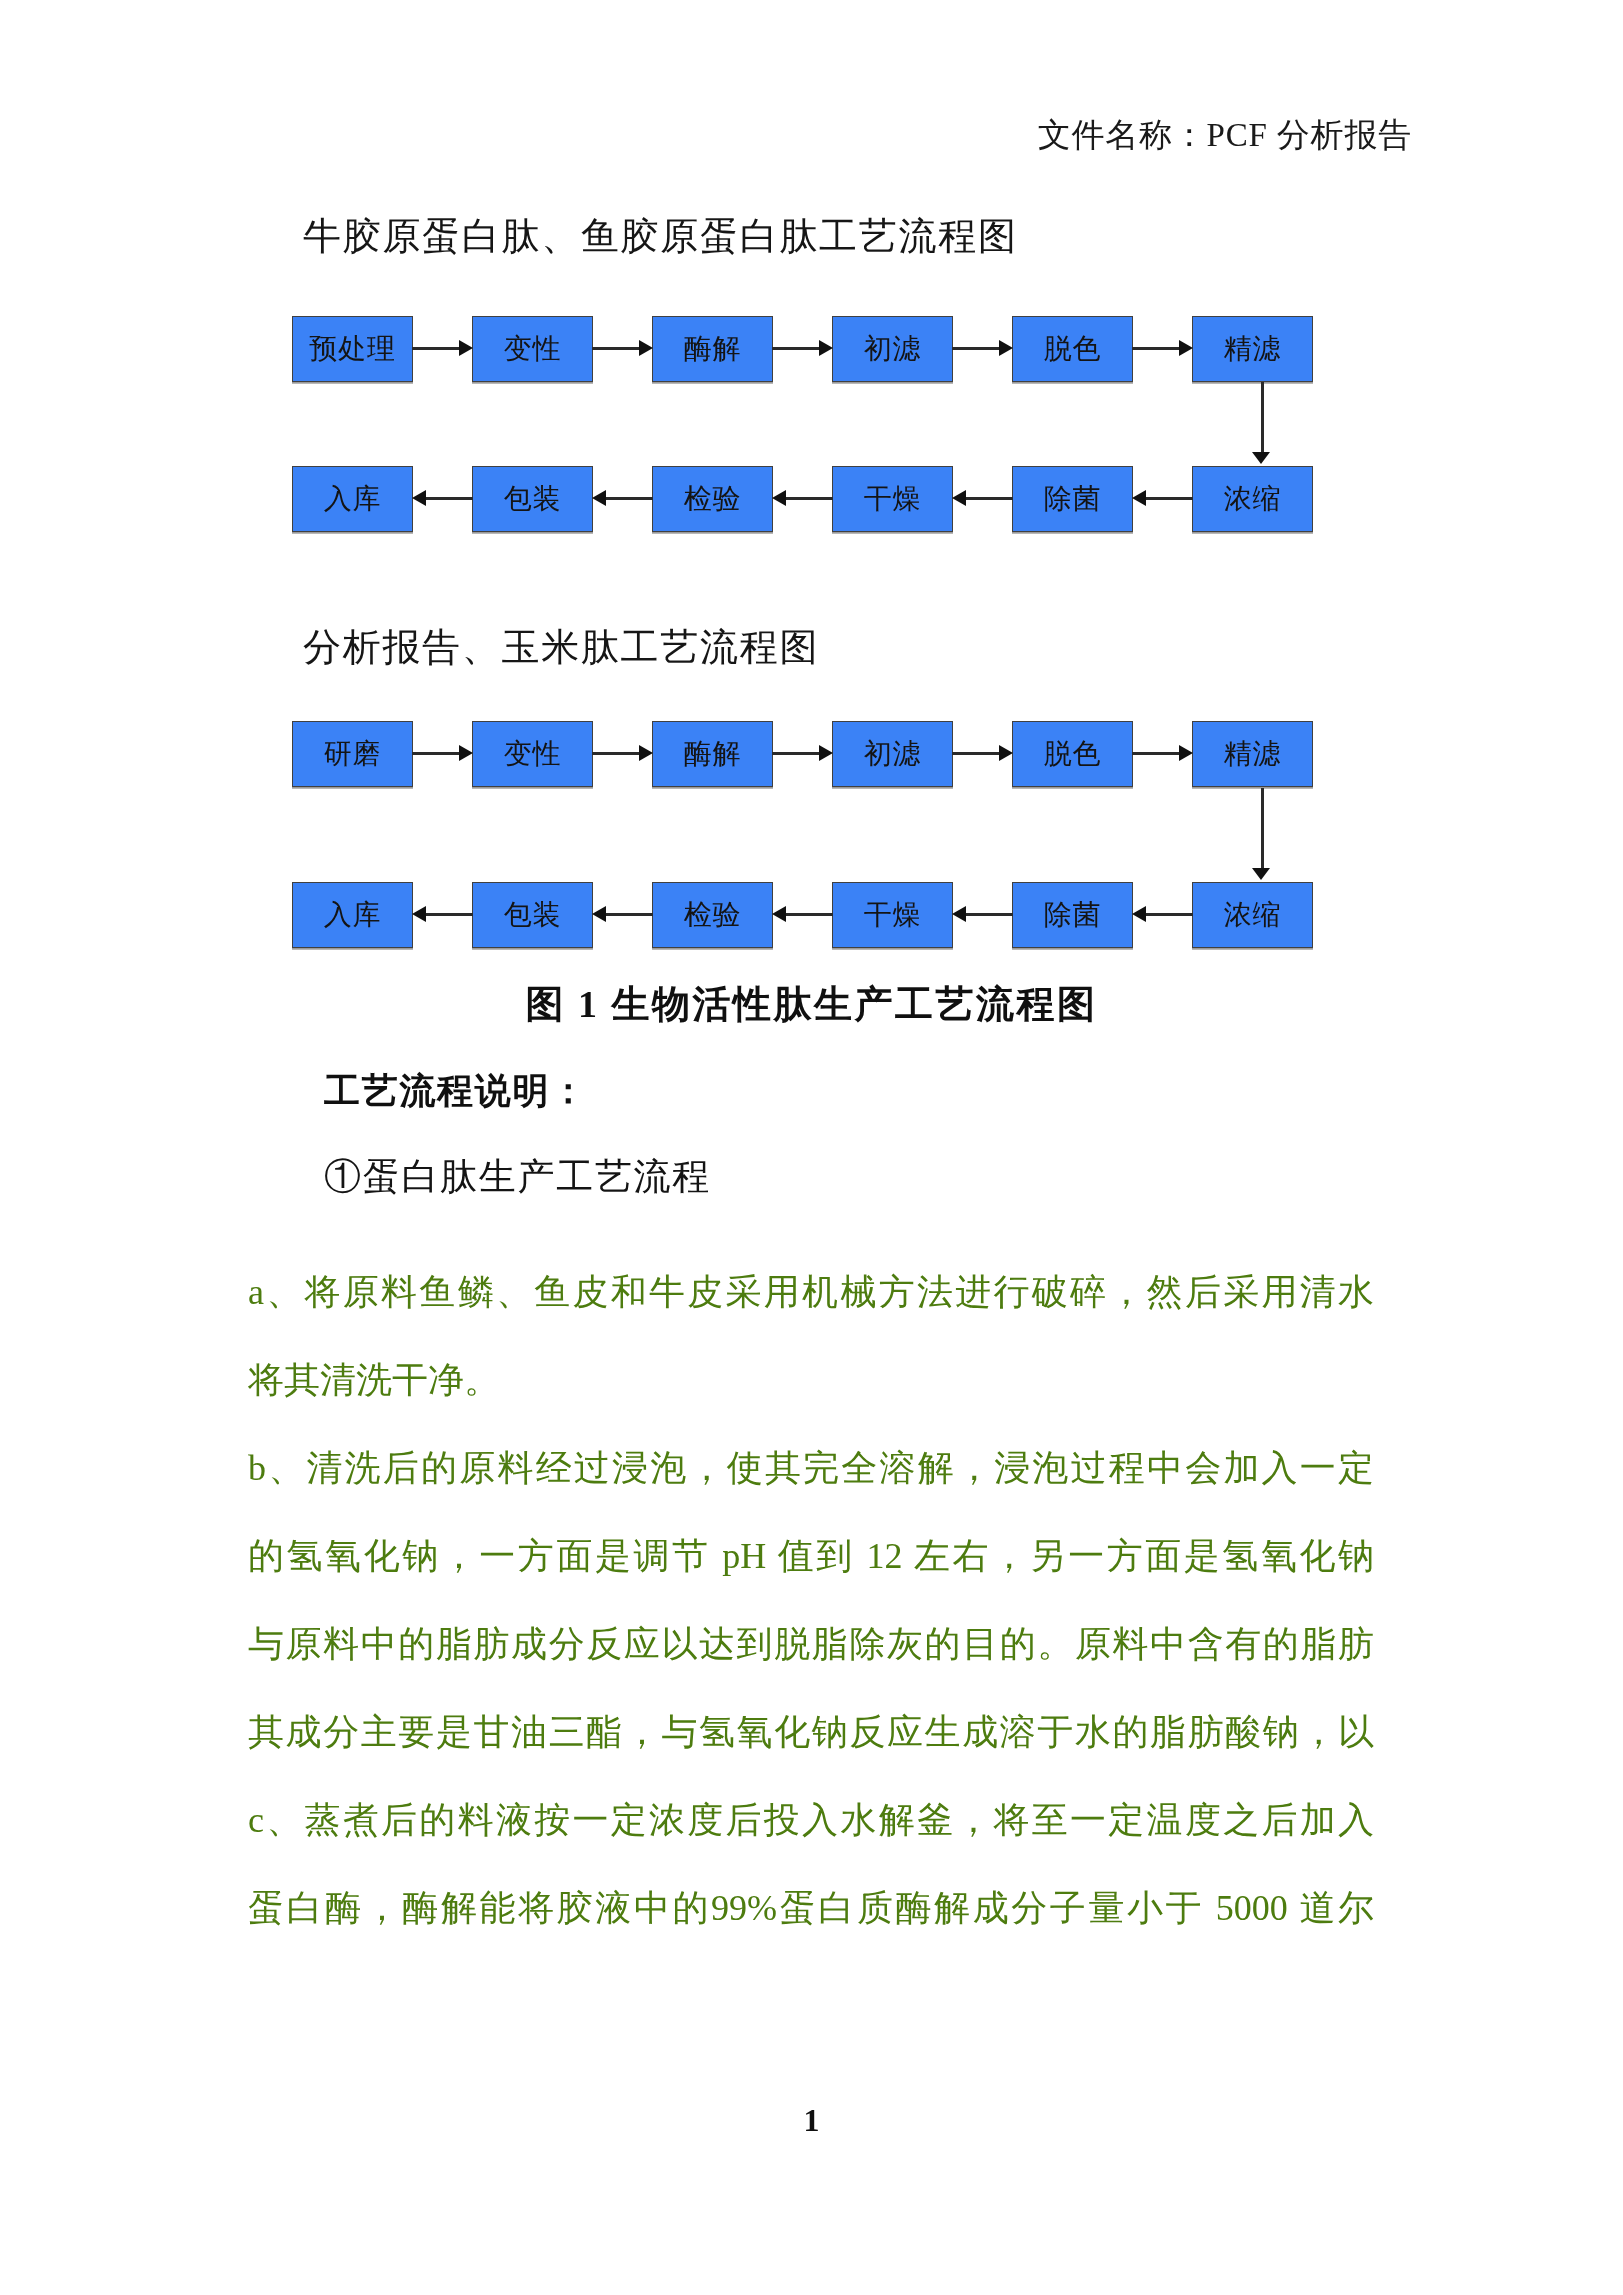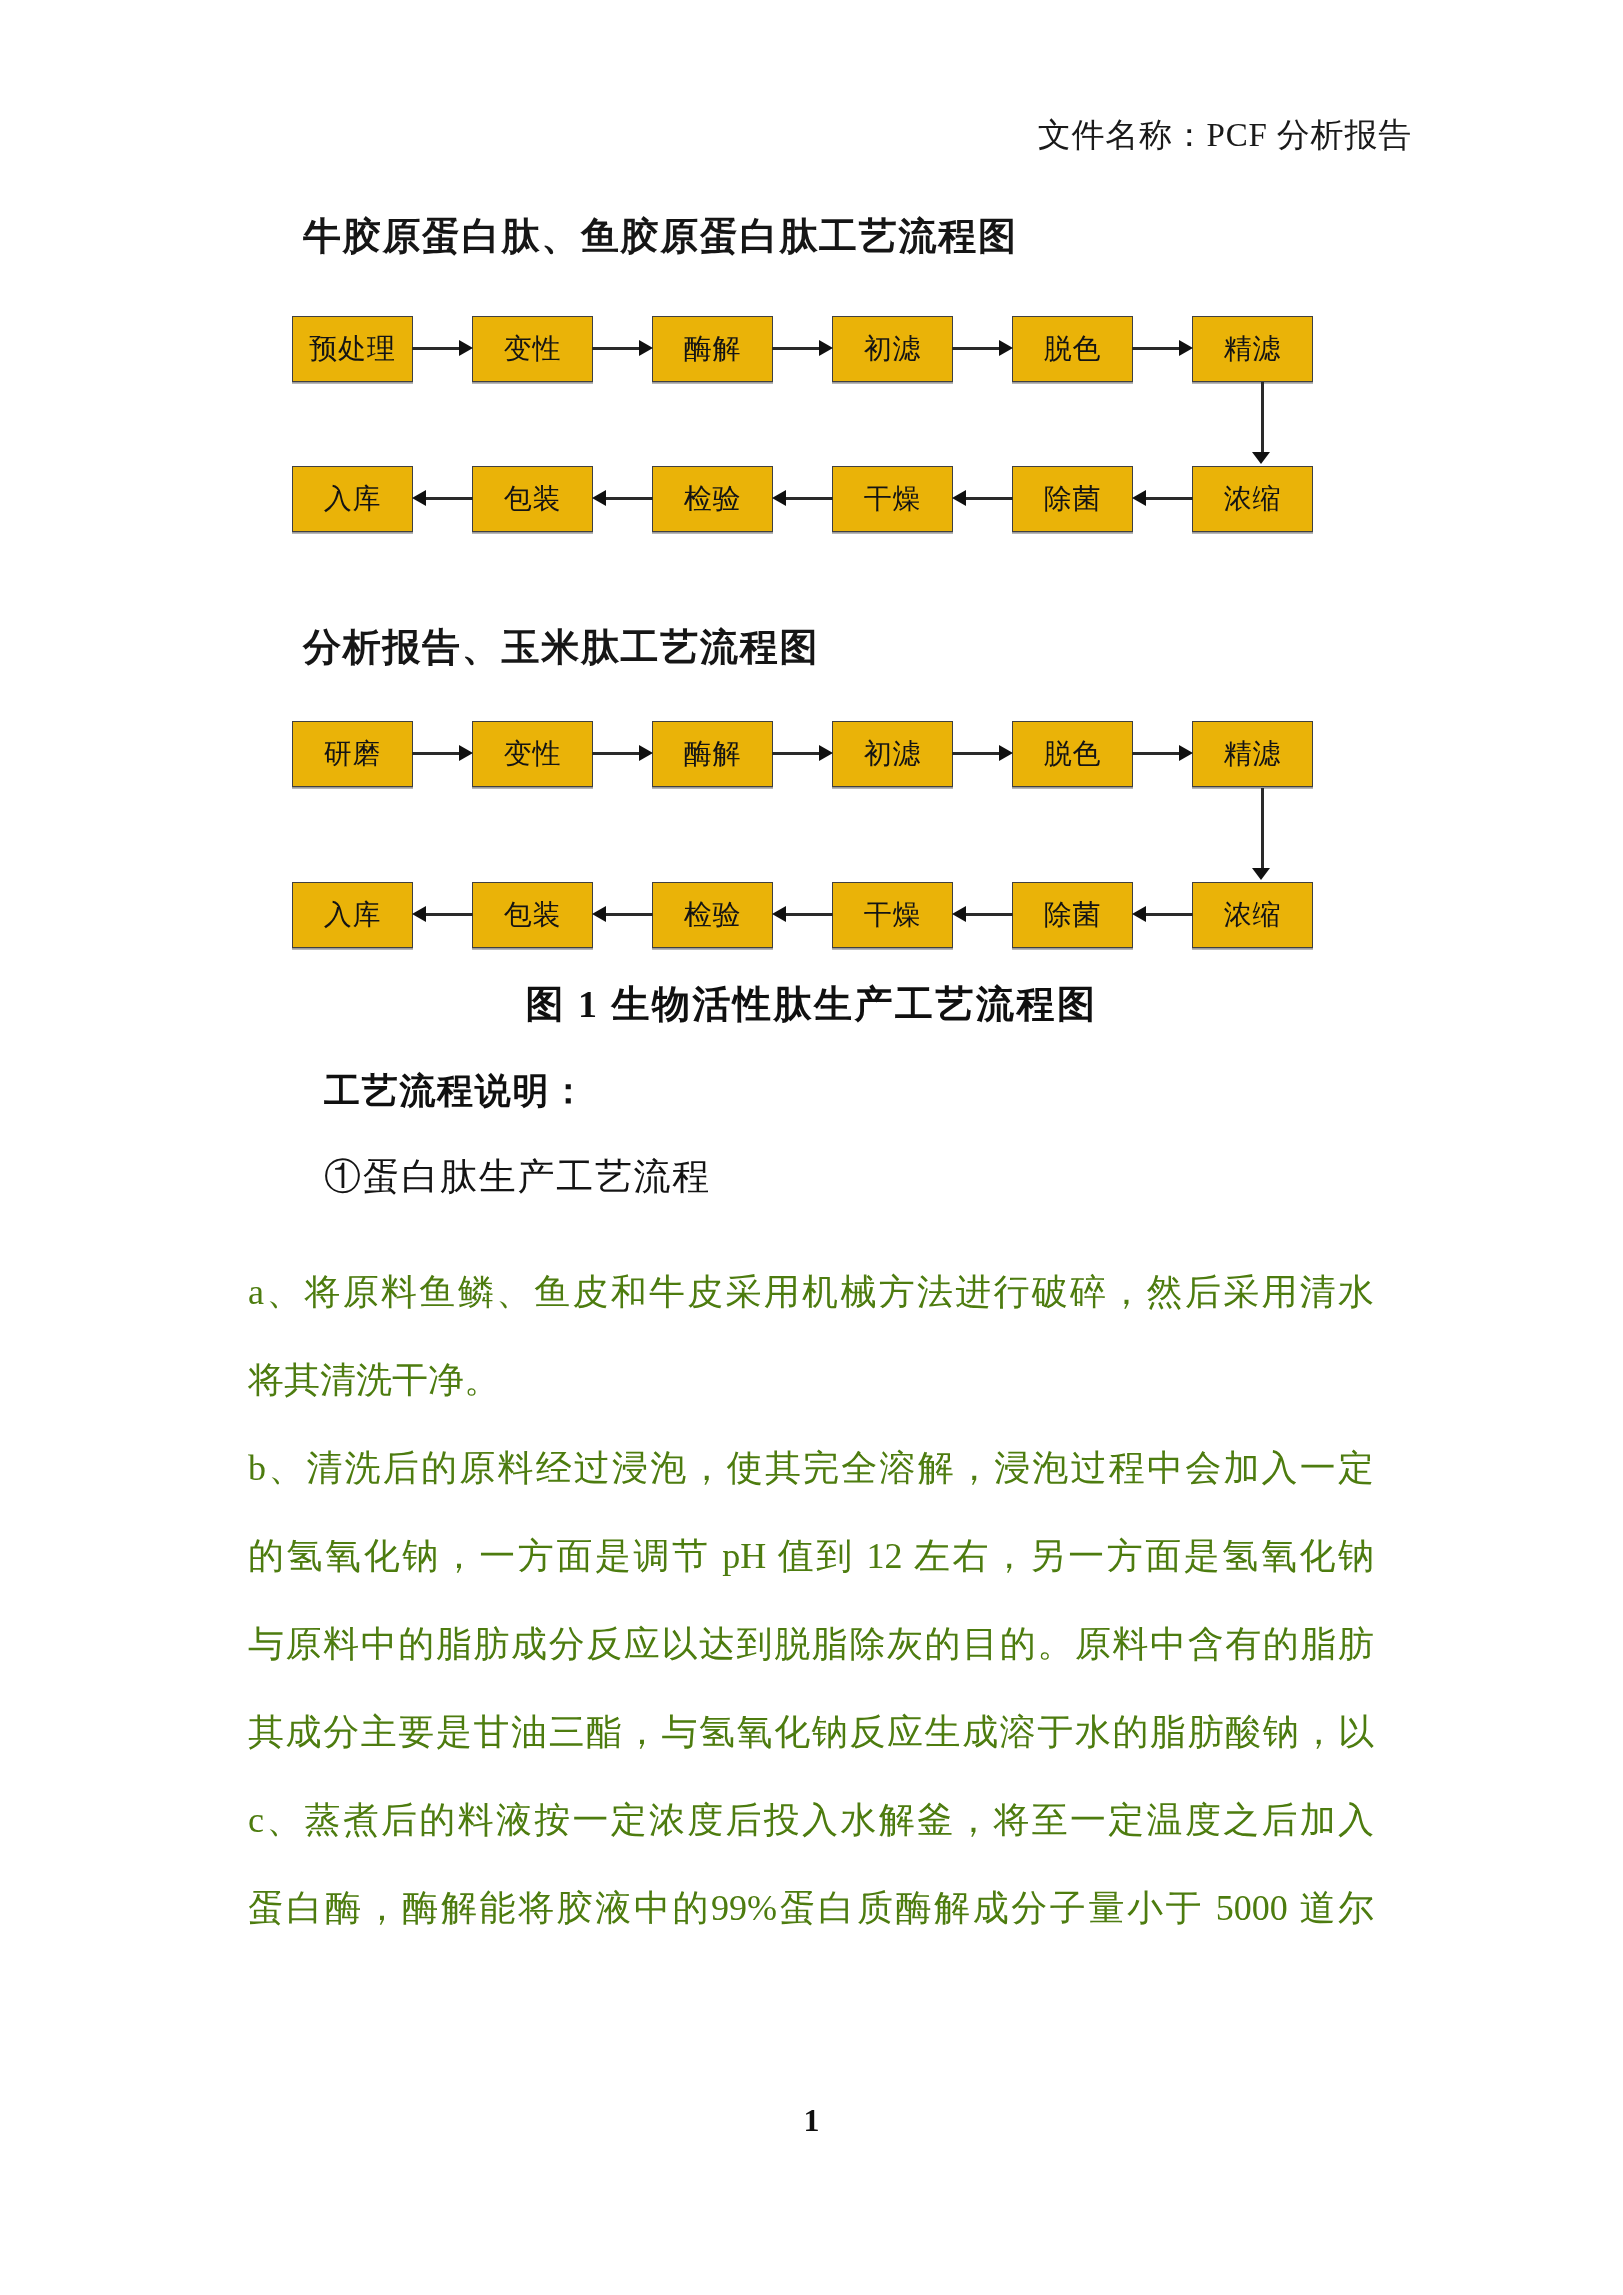--- a/index.html
+++ b/index.html
@@ -13,36 +13,36 @@
   }
   
   .doc-header{
     position:absolute;top:113px;right:211px;
     font-size:33px;letter-spacing:0.8px;color:#1a1a1a;
   }
   
   .fc-title{
     position:absolute;left:303px;
     font-family:"Liberation Sans","DejaVu Sans",sans-serif;
-    font-weight:bold;font-size:38px;letter-spacing:1.7px;color:#161616;
+    font-weight:normal;font-size:38px;letter-spacing:1.7px;color:#161616;
   }
   .fc-title.t1{top:211px;}
   .fc-title.t2{top:622px;}
   
   .fc-row{
     position:absolute;left:292px;
     display:flex;align-items:center;height:68px;
   }
   .fbox{
     width:119px;height:64px;
     border:1.7px solid #404040;
     box-sizing:content-box;
     display:flex;align-items:center;justify-content:center;
     font-size:28px;letter-spacing:0.8px;color:#141414;
-    background:#eab308;
+    background:#3b82f6;
     box-shadow:0 1.7px 0 #9a9a9a;
   }
   .harrow{position:relative;width:59px;height:68px;flex:0 0 59px;}
   .harrow::before{
     content:"";position:absolute;top:32px;height:3.4px;background:#2a2a2a;
   }
   .harrow.right::before{left:-0.8px;right:12.7px;}
   .harrow.left::before{left:12.7px;right:-0.8px;}
   .harrow::after{content:"";position:absolute;top:25px;width:0;height:0;}
   .harrow.right::after{

